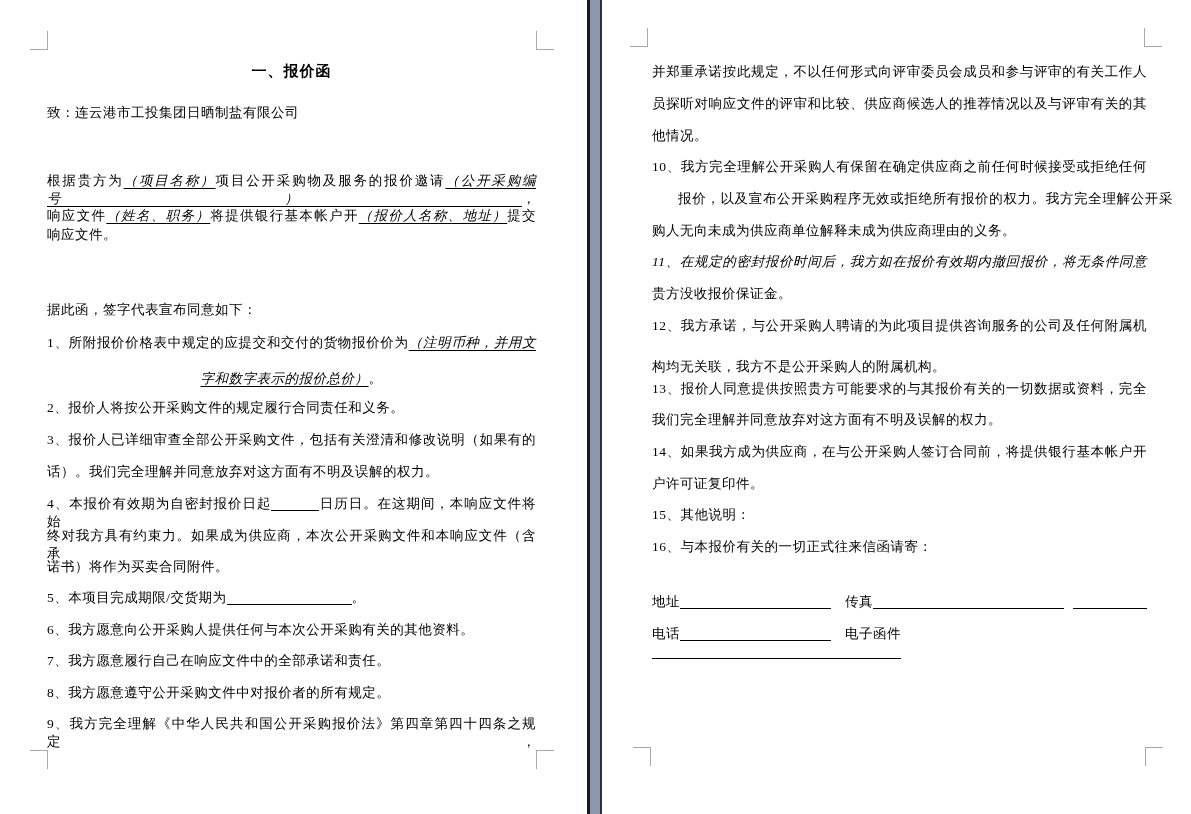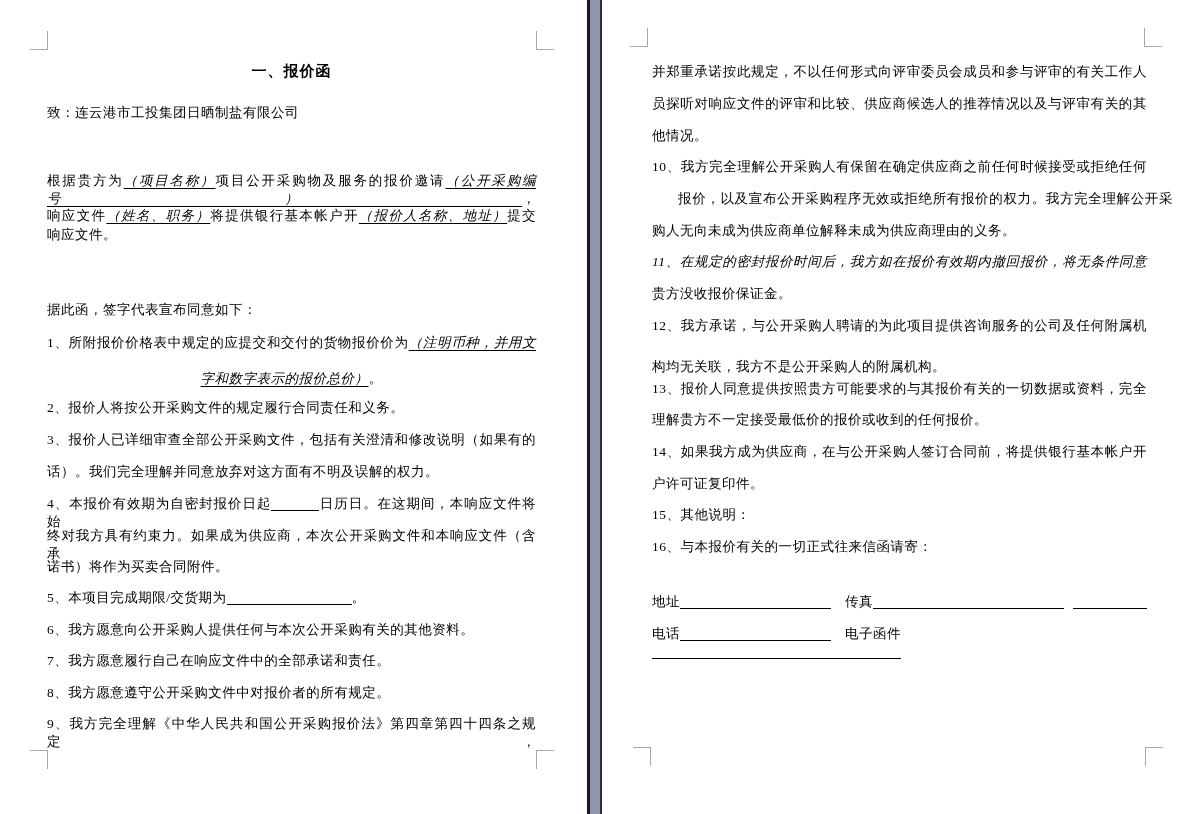--- a/index.html
+++ b/index.html
@@ -90,21 +90,21 @@
         <div class="line fill" style="top: 95px;"><span class="txt">员探听对响应文件的评审和比较、供应商候选人的推荐情况以及与评审有关的其</span></div>
         <div class="line" style="top: 127px;"><span class="txt">他情况。</span></div>
         <div class="line fill" style="top: 158px;"><span class="txt">10、我方完全理解公开采购人有保留在确定供应商之前任何时候接受或拒绝任何</span></div>
         <div class="line fill" style="top: 190px; margin-left: 26px;"><span class="txt">报价，以及宣布公开采购程序无效或拒绝所有报价的权力。我方完全理解公开采</span></div>
         <div class="line" style="top: 222px;"><span class="txt">购人无向未成为供应商单位解释未成为供应商理由的义务。</span></div>
         <div class="line fill" style="top: 253px; font-style: italic;"><span class="txt">11、在规定的密封报价时间后，我方如在报价有效期内撤回报价，将无条件同意</span></div>
         <div class="line" style="top: 285px;"><span class="txt">贵方没收报价保证金。</span></div>
         <div class="line fill" style="top: 317px;"><span class="txt">12、我方承诺，与公开采购人聘请的为此项目提供咨询服务的公司及任何附属机</span></div>
         <div class="line" style="top: 348px; margin-top: 10px;"><span class="txt">构均无关联，我方不是公开采购人的附属机构。</span></div>
         <div class="line fill" style="top: 380px;"><span class="txt">13、报价人同意提供按照贵方可能要求的与其报价有关的一切数据或资料，完全</span></div>
-        <div class="line" style="top: 411px;"><span class="txt">理解贵方不一定接受最低价的报价或收到的任何报价。</span></div>
+        <div class="line" style="top: 411px;"><span class="txt">我们完全理解并同意放弃对这方面有不明及误解的权力。</span></div>
         <div class="line fill" style="top: 443px;"><span class="txt">14、如果我方成为供应商，在与公开采购人签订合同前，将提供银行基本帐户开</span></div>
         <div class="line" style="top: 475px;"><span class="txt">户许可证复印件。</span></div>
         <div class="line" style="top: 506px;"><span class="txt">15、其他说明：</span></div>
         <div class="line" style="top: 538px;"><span class="txt">16、与本报价有关的一切正式往来信函请寄：</span></div>
         <div class="line" style="top: 593px;"><span class="txt">地址</span><span class="blank" style="width: 151px;"></span><span class="sp" style="width: 14px;"></span><span class="txt">传真</span><span class="blank" style="width: 191px;"></span><span class="sp" style="width: 9px;"></span><span class="blank" style="width: 74px;"></span></div>
         <div class="line" style="top: 625px;"><span class="txt">电话</span><span class="blank" style="width: 151px;"></span><span class="sp" style="width: 14px;"></span><span class="txt">电子函件</span><span class="blank" style="width: 249px;"></span></div>
       </div>
   <div class="crop-mark tl" style="left: 28px; top: 28px;"></div>
       <div class="crop-mark tr" style="left: 542px; top: 28px;"></div>
       <div class="crop-mark bl" style="left: 31px; top: 747px;"></div>

